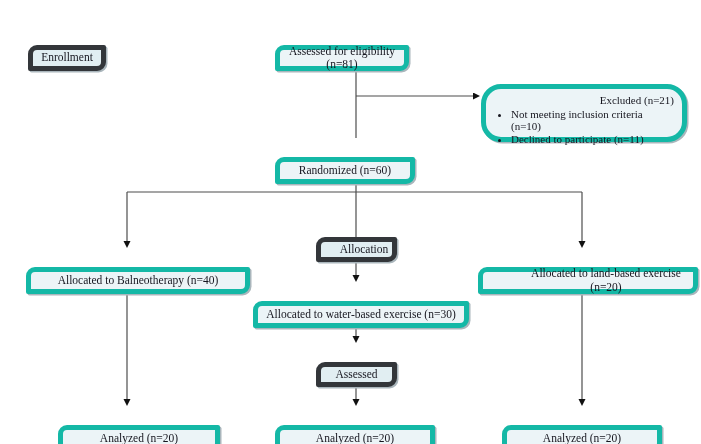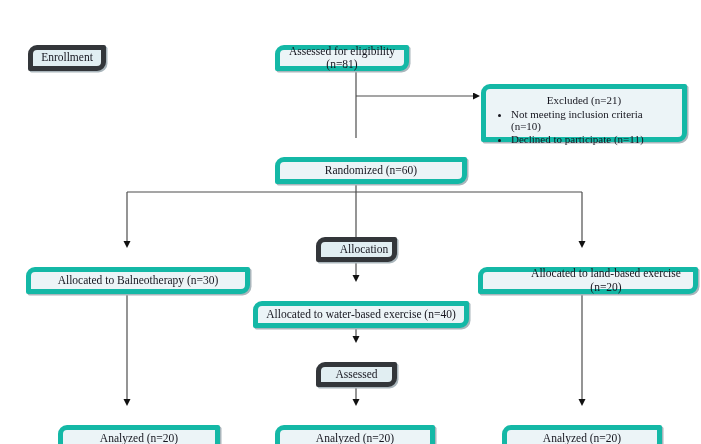--- a/index.html
+++ b/index.html
@@ -30,25 +30,26 @@
     line-height:1.15;
     padding:2px 4px;
     margin-top:19px;
   }
   .stage {
     background:#e1eef2;
     border-color:#33363a;
   }
   .excluded {
     flex-direction:column;
-    align-items:center;
+    align-items:flex-end;
     justify-content:flex-start;
     text-align:left;
     font-size:11px;
     padding:5px 8px 1px 8px;
+    border-radius:20px;
   }
   .excluded ul {
     margin:1px 0 0 0;
     padding-left:17px;
   }
   .excluded li {
     list-style-type:disc;
     margin:0;
     padding:0;
   }
@@ -81,27 +82,27 @@
   <div class="node" style="left:275px; top:26px; width:134px; height:26px;">Assessed for eligibility (n=81)</div>
 
   <div class="node excluded" style="left:481px; top:65px; width:206px; height:58px;">
     <span>Excluded (n=21)</span>
     <ul>
       <li>Not meeting inclusion criteria (n=10)</li>
       <li>Declined to participate (n=11)</li>
     </ul>
   </div>
 
-  <div class="node" style="left:275px; top:138px; width:192px; height:27px;">Randomized (n=60)</div>
+  <div class="node" style="left:275px; top:138px; width:140px; height:27px;">Randomized (n=60)</div>
 
   <div class="node stage" style="left:316px; top:218px; width:81px; height:25px;padding-left:19px;">Allocation</div>
 
-  <div class="node" style="left:26px; top:248px; width:224px; height:27px;">Allocated to Balneotherapy (n=30)</div>
+  <div class="node" style="left:26px; top:248px; width:224px; height:27px;">Allocated to Balneotherapy (n=40)</div>
 
-  <div class="node" style="left:253px; top:282px; width:216px; height:27px;">Allocated to water-based exercise (n=40)</div>
+  <div class="node" style="left:253px; top:282px; width:216px; height:27px;">Allocated to water-based exercise (n=30)</div>
 
   <div class="node" style="left:478px; top:248px; width:220px; height:27px;padding-left:40px;">Allocated to land-based exercise (n=20)</div>
 
   <div class="node stage" style="left:316px; top:343px; width:81px; height:25px;">Assessed</div>
 
   <div class="node" style="left:58px; top:406px; width:162px; height:27px;">Analyzed (n=20)</div>
 
   <div class="node" style="left:275px; top:406px; width:160px; height:27px;">Analyzed (n=20)</div>
 
   <div class="node" style="left:502px; top:406px; width:160px; height:27px;">Analyzed (n=20)</div>

